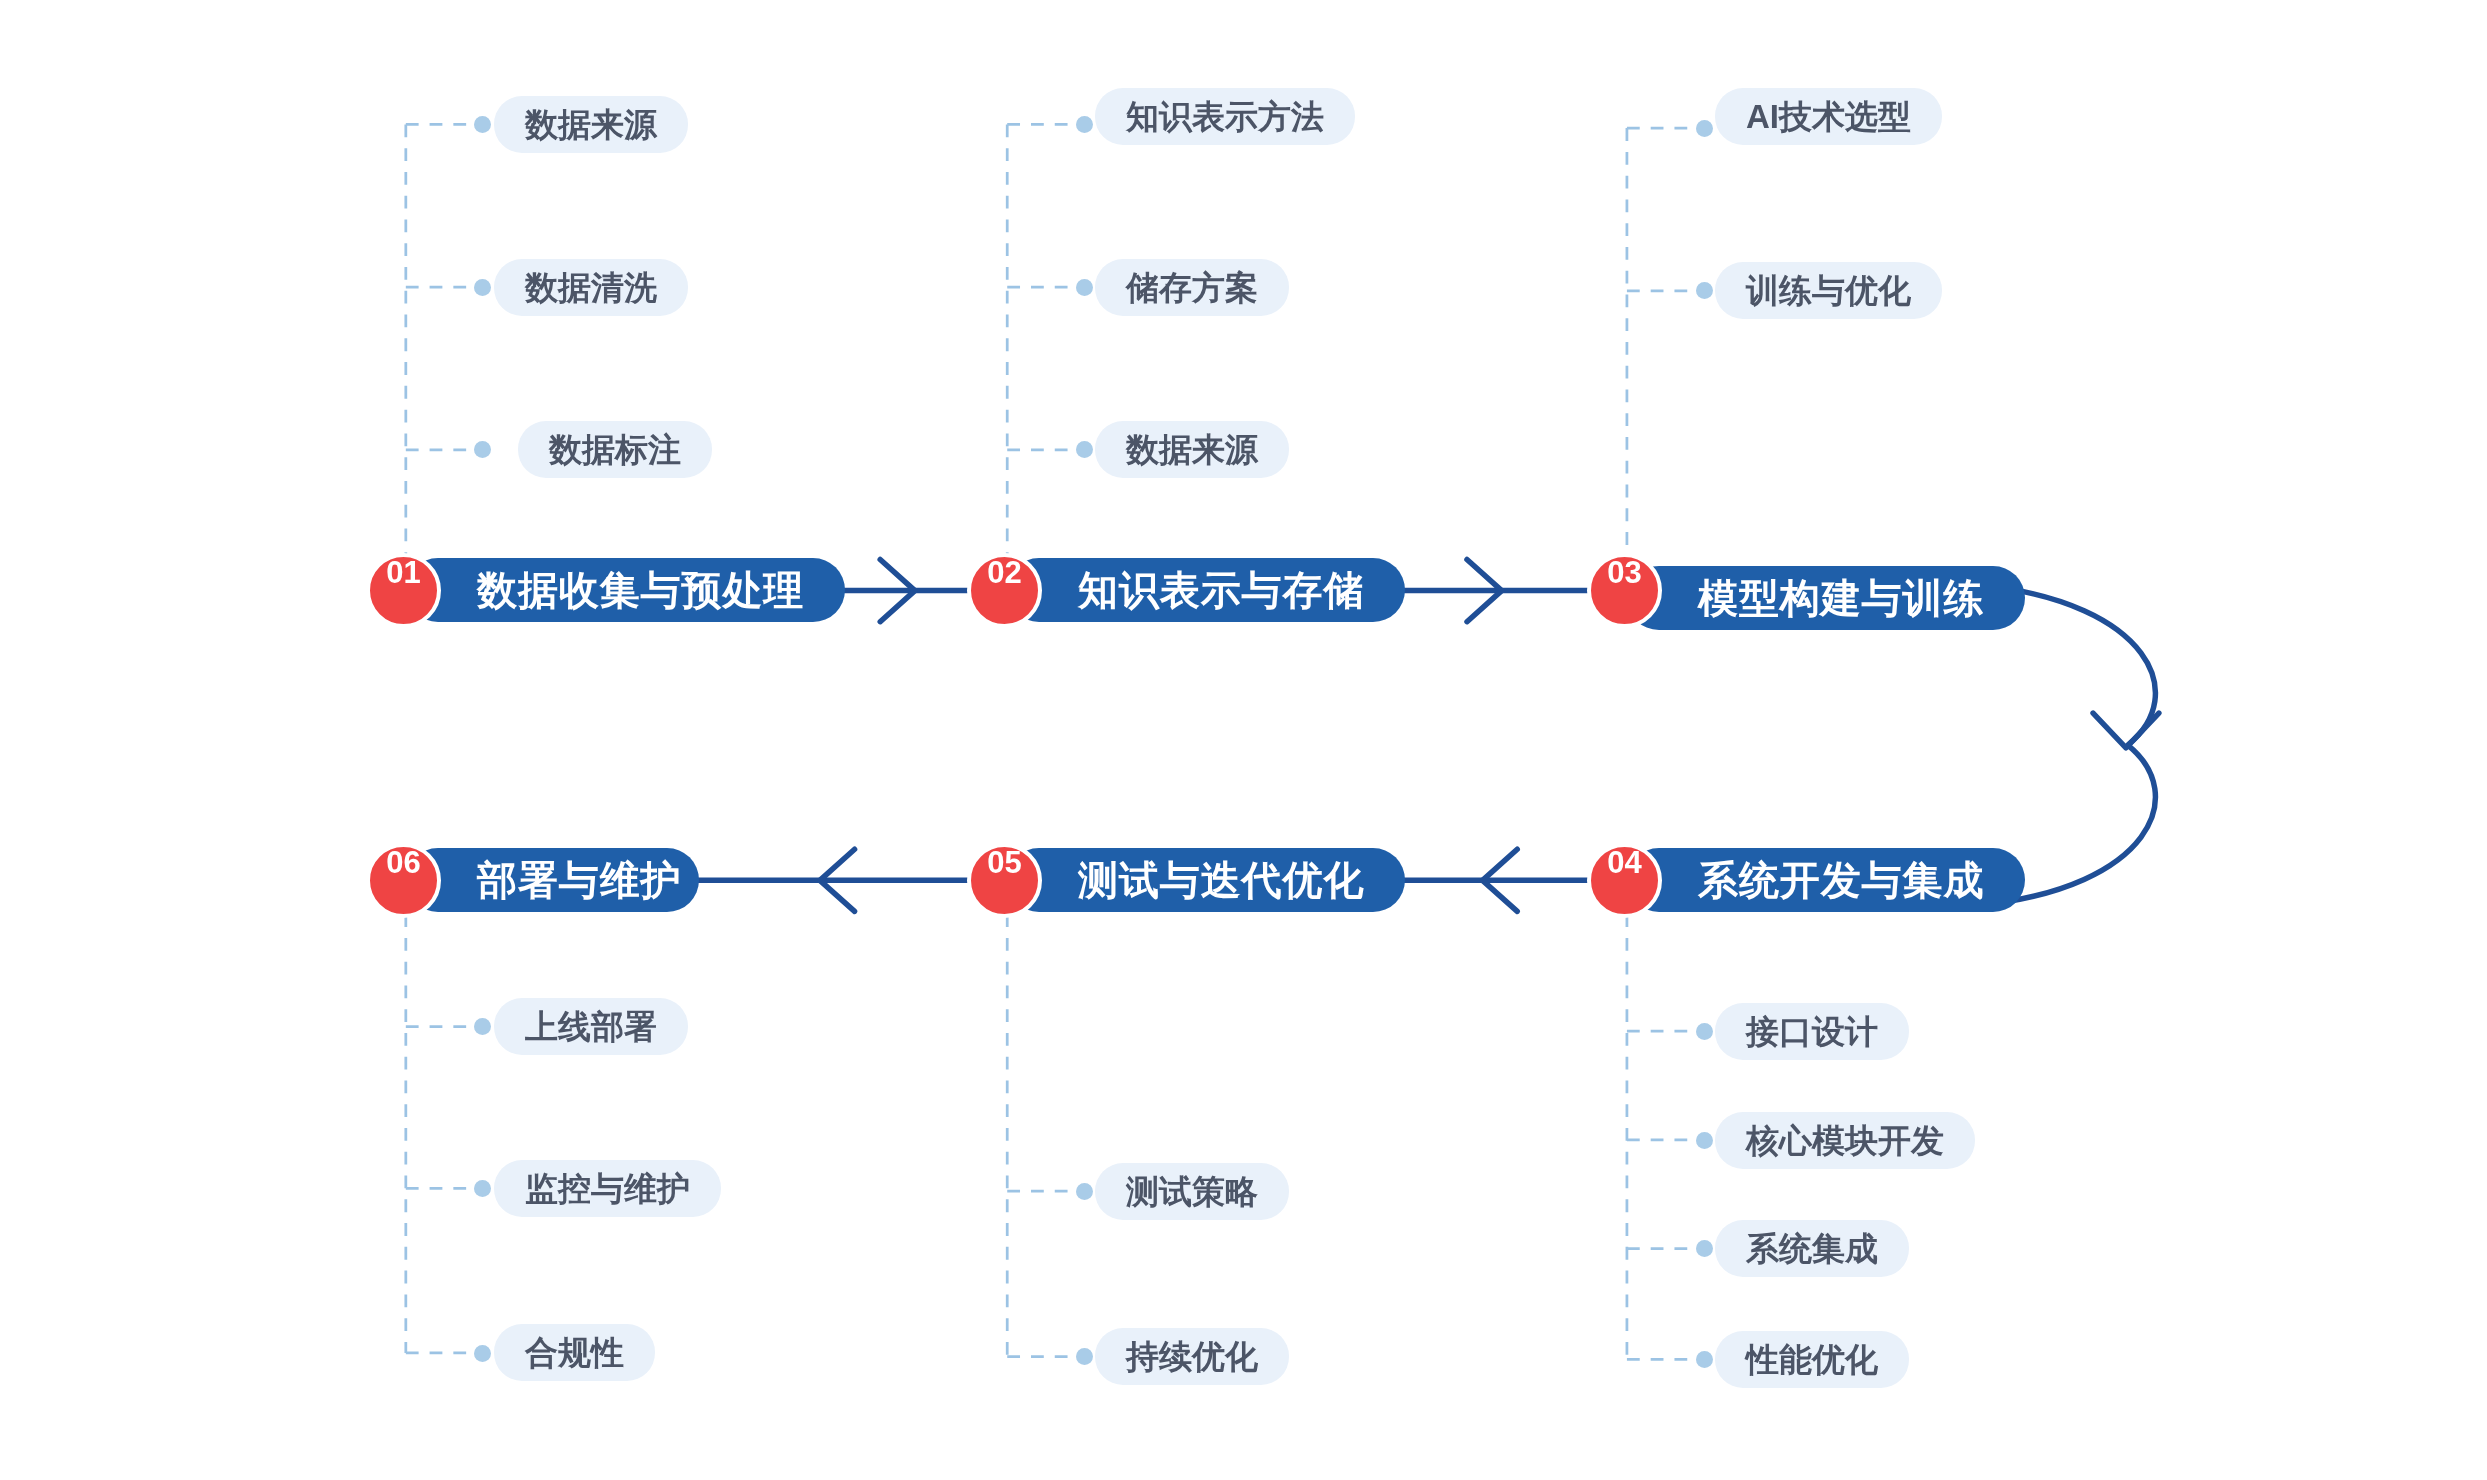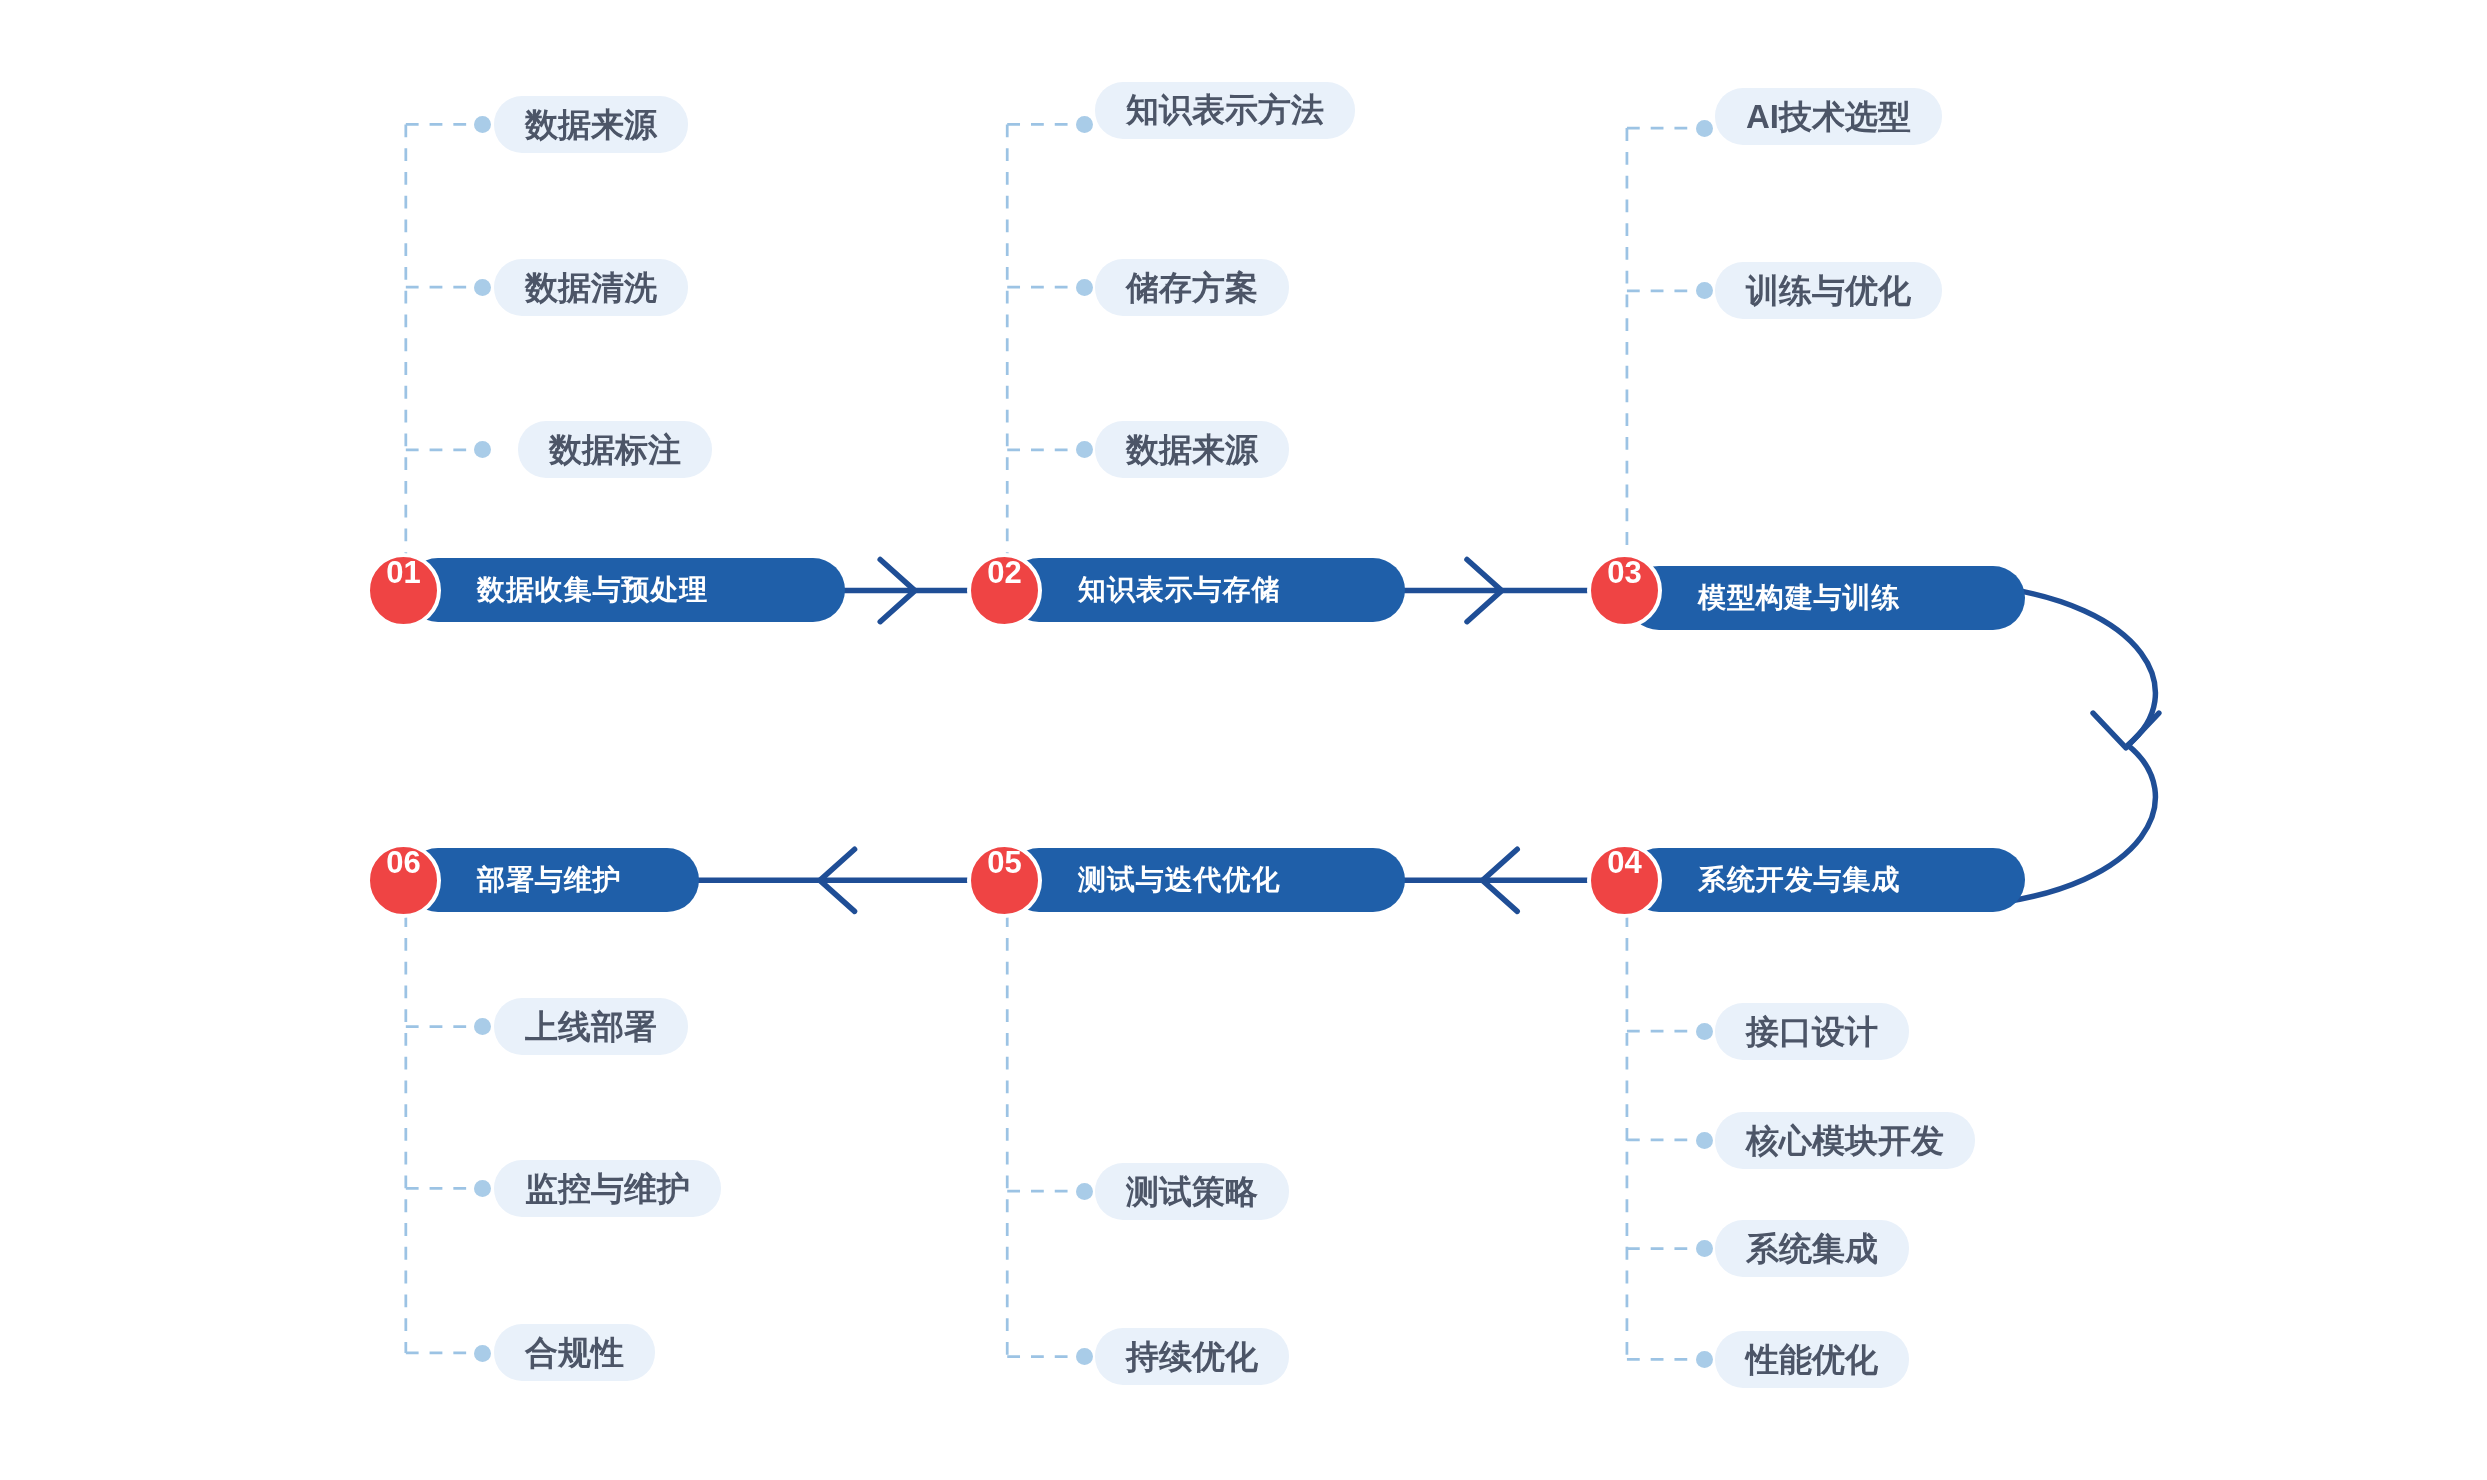--- a/index.html
+++ b/index.html
@@ -44,21 +44,21 @@
     background: #1F5FA9;
     border-radius: 32px;
     display: flex;
     align-items: center;
     box-sizing: border-box;
     padding-left: 71px;
     padding-right: 27.4px;
   }
   .stage-title {
     color: #ffffff;
-    font-size: 28px;
+    font-size: 40px;
     font-weight: bold;
     letter-spacing: 0.9px;
     white-space: nowrap;
     line-height: 1;
     text-align: right;
   }
   .stage-badge {
     position: absolute;
     left: 0;
     top: -5.5px;
@@ -194,21 +194,21 @@
   <div class="pill" style="left:494px; top:259px;">
     <span>数据清洗</span>
   </div>
 
   <div class="node-dot" style="left:474px; top:441px;"></div>
   <div class="pill" style="left:518px; top:421px;">
     <span>数据标注</span>
   </div>
 
   <div class="node-dot" style="left:1076px; top:116px;"></div>
-  <div class="pill" style="left:1095px; top:82px;font-family:Liberation Serif, serif;">
+  <div class="pill" style="left:1095px; top:88px;">
     <span>知识表示方法</span>
   </div>
 
   <div class="node-dot" style="left:1076px; top:279px;"></div>
   <div class="pill" style="left:1095px; top:259px;">
     <span>储存方案</span>
   </div>
 
   <div class="node-dot" style="left:1076px; top:441px;"></div>
   <div class="pill" style="left:1095px; top:421px;">

